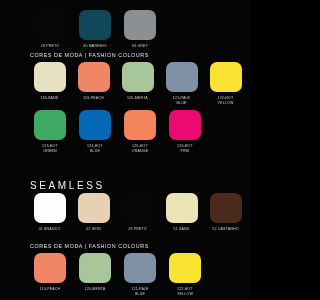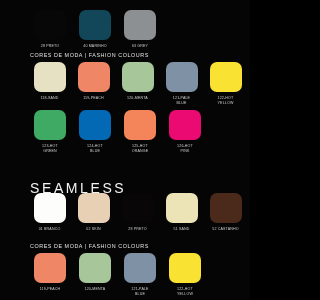--- a/index.html
+++ b/index.html
@@ -57,21 +57,21 @@
   
   .section-head {
     padding-left: 30px;
     font-size: 5.4px;
     letter-spacing: 0.55px;
     color: #e2e2e2;
     font-family: "Liberation Sans", sans-serif;
   }
   .seamless-head {
     padding-left: 30px;
-    font-size: 14px;
+    font-size: 10px;
     letter-spacing: 2.6px;
     color: #f2f2f2;
     font-family: "Liberation Sans", sans-serif;
   }
 
   
   .blk { position: absolute; left: 0; width: 250px; }
   #blk-top-row      { top: 10px; }
   #blk-fashion-head { top: 52px; }
   #blk-fashion-r1   { top: 62px; }

